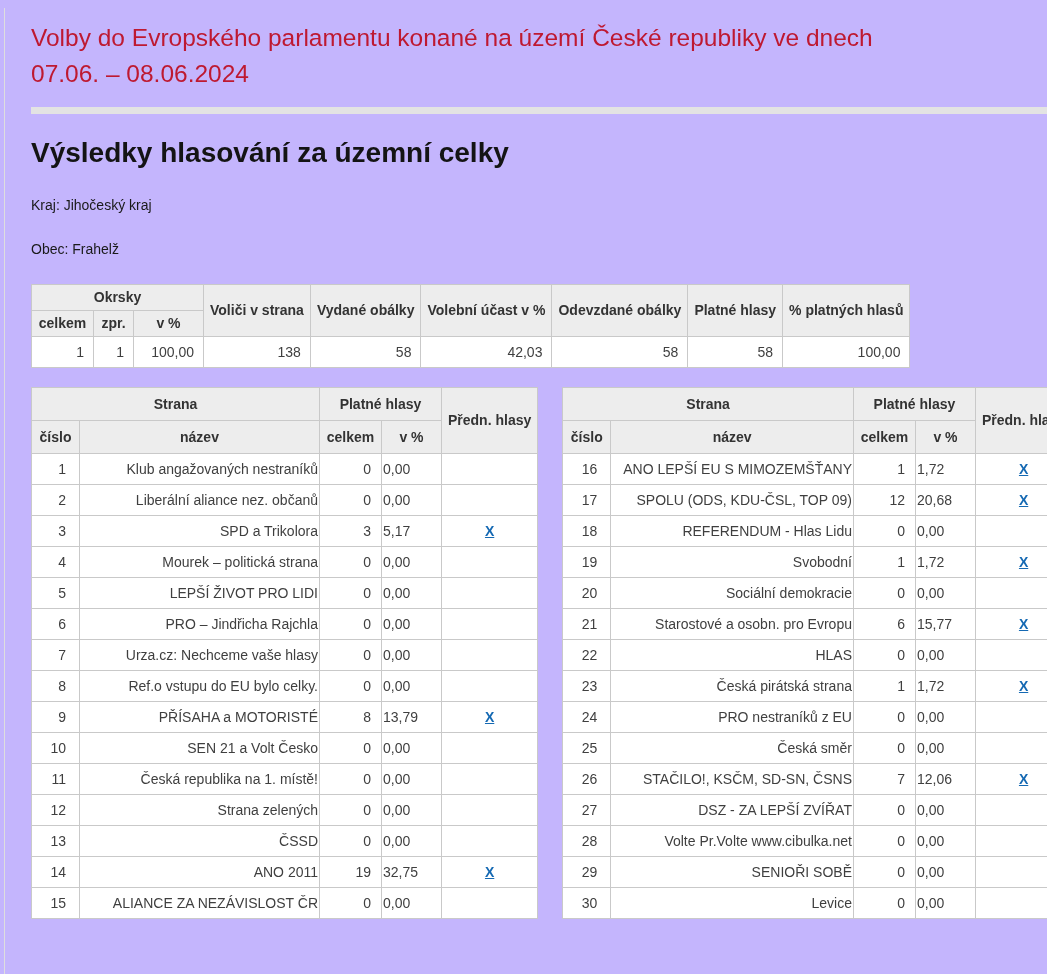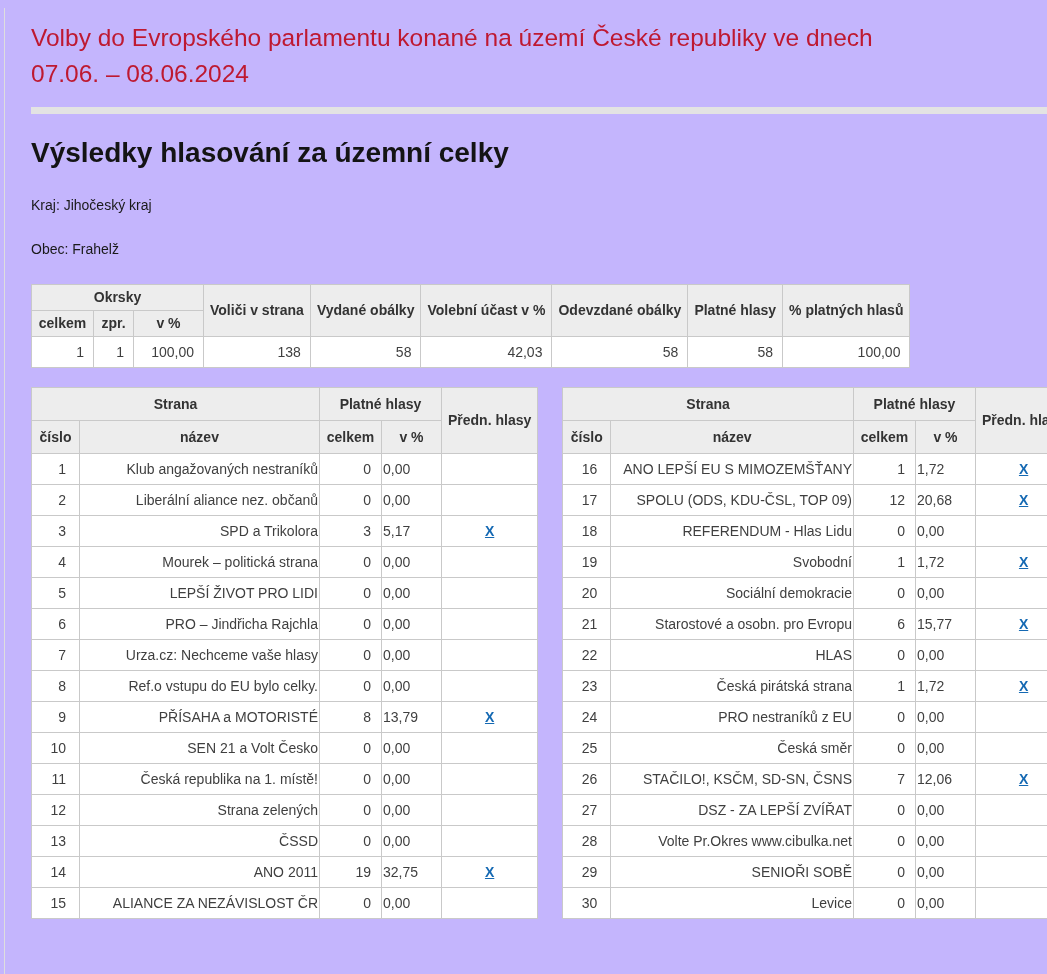--- a/index.html
+++ b/index.html
@@ -415,21 +415,21 @@
             </tr>
             <tr>
               <td class="c-num">27</td>
               <td class="c-name">DSZ - ZA LEPŠÍ ZVÍŘAT</td>
               <td class="c-total">0</td>
               <td class="c-pct">0,00</td>
               <td class="c-pref"></td>
             </tr>
             <tr>
               <td class="c-num">28</td>
-              <td class="c-name">Volte Pr.Okres www.cibulka.net</td>
+              <td class="c-name">Volte Pr.Volte www.cibulka.net</td>
               <td class="c-total">0</td>
               <td class="c-pct">0,00</td>
               <td class="c-pref"></td>
             </tr>
             <tr>
               <td class="c-num">29</td>
               <td class="c-name">SENIOŘI SOBĚ</td>
               <td class="c-total">0</td>
               <td class="c-pct">0,00</td>
               <td class="c-pref"></td>

